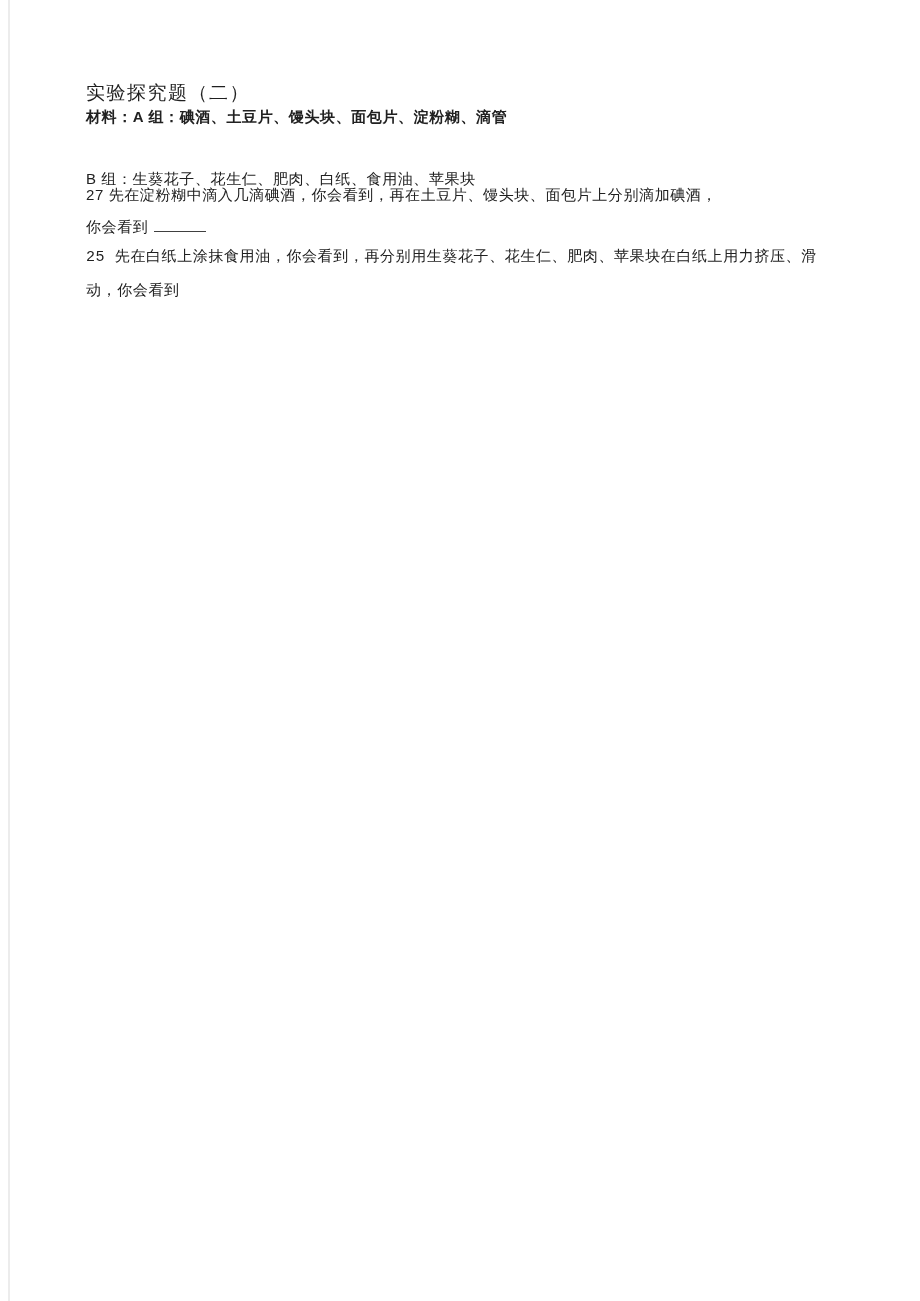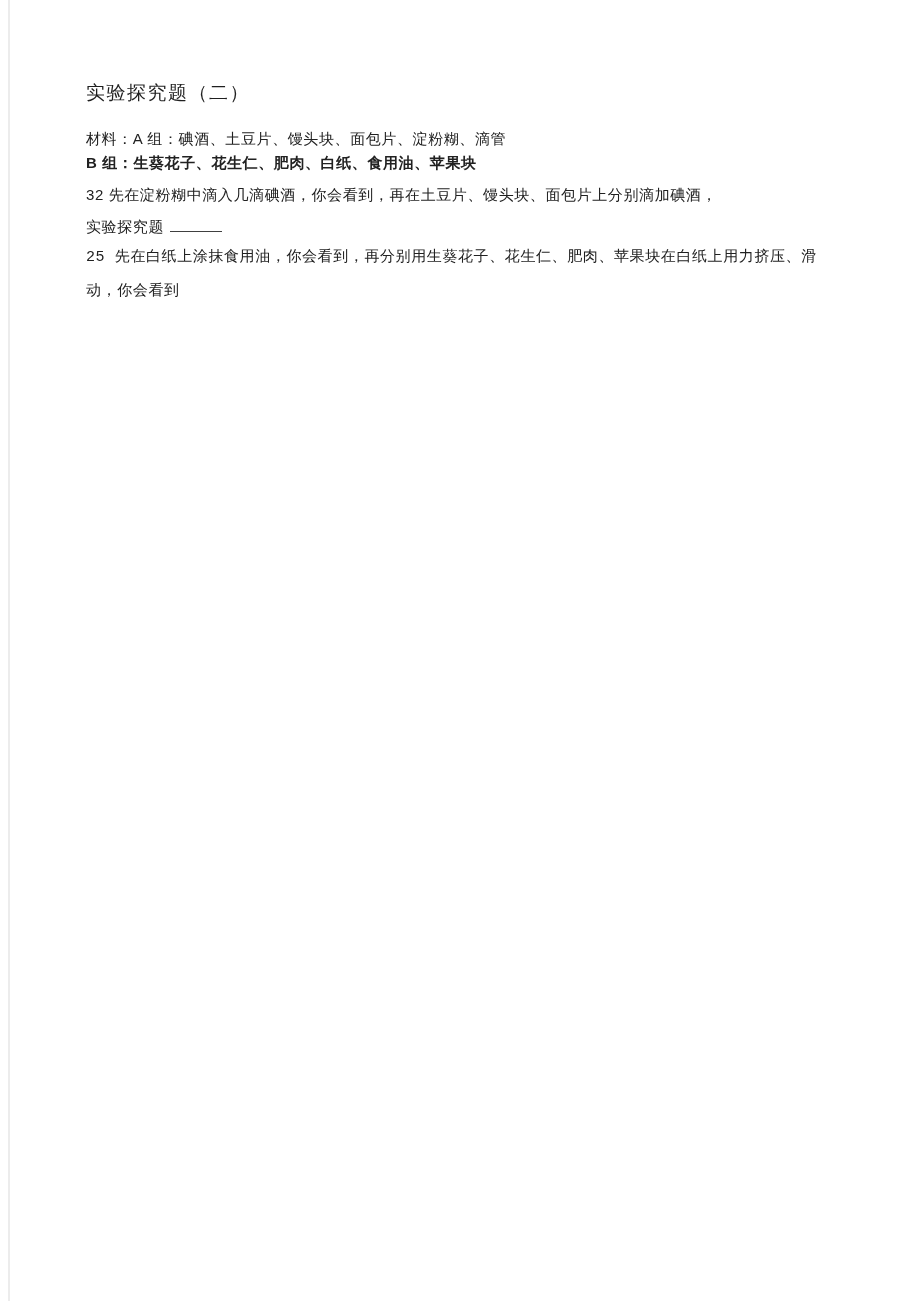--- a/index.html
+++ b/index.html
@@ -36,22 +36,22 @@
   }
   .doc-line {
     position: absolute;
     left: 86px;
     font-size: 15px;
     line-height: 18px;
     letter-spacing: 0.6px;
     white-space: nowrap;
     color: #212121;
   }
-  .line-a  { top: 130px; }
-  .line-b  { top: 154px; font-weight: bold; }
+  .line-a  { top: 108px; font-weight: bold; }
+  .line-b  { top: 170px; }
   .q24-l1  { top: 186px; }
   .q24-l2  { top: 217px; }
   .q25-l1  { top: 249px; font-family: Liberation Mono, monospace; }
   .q25-l2  { top: 281px; text-align: right; }
   .blank {
     display: inline-block;
     width: 52px;
     margin-left: 6px;
     border-bottom: 1px solid #404040;
     color: transparent;
@@ -66,23 +66,23 @@
 <div class="page">
 
   <div class="edge-line"></div>
 
   <div class="doc-heading">实验探究题（二）</div>
 
   <div class="doc-line line-a">材料：A 组：碘酒、土豆片、馒头块、面包片、淀粉糊、滴管</div>
 
   <div class="doc-line line-b">B 组：生葵花子、花生仁、肥肉、白纸、食用油、苹果块</div>
 
-  <div class="doc-line q24-l1">32 先在淀粉糊中滴入几滴碘酒，你会看到，再在土豆片、馒头块、面包片上分别滴加碘酒，</div>
+  <div class="doc-line q24-l1">27 先在淀粉糊中滴入几滴碘酒，你会看到，再在土豆片、馒头块、面包片上分别滴加碘酒，</div>
 
   <div class="doc-line q24-l2">
-    <span>实验探究题</span><span class="blank">________</span>
+    <span>你会看到</span><span class="blank">________</span>
   </div>
 
   <div class="doc-line q25-l1">25 先在白纸上涂抹食用油，你会看到，再分别用生葵花子、花生仁、肥肉、苹果块在白纸上用力挤压、滑</div>
 
   <div class="doc-line q25-l2">动，你会看到</div>
 
 </div>
 
 </body></html>

